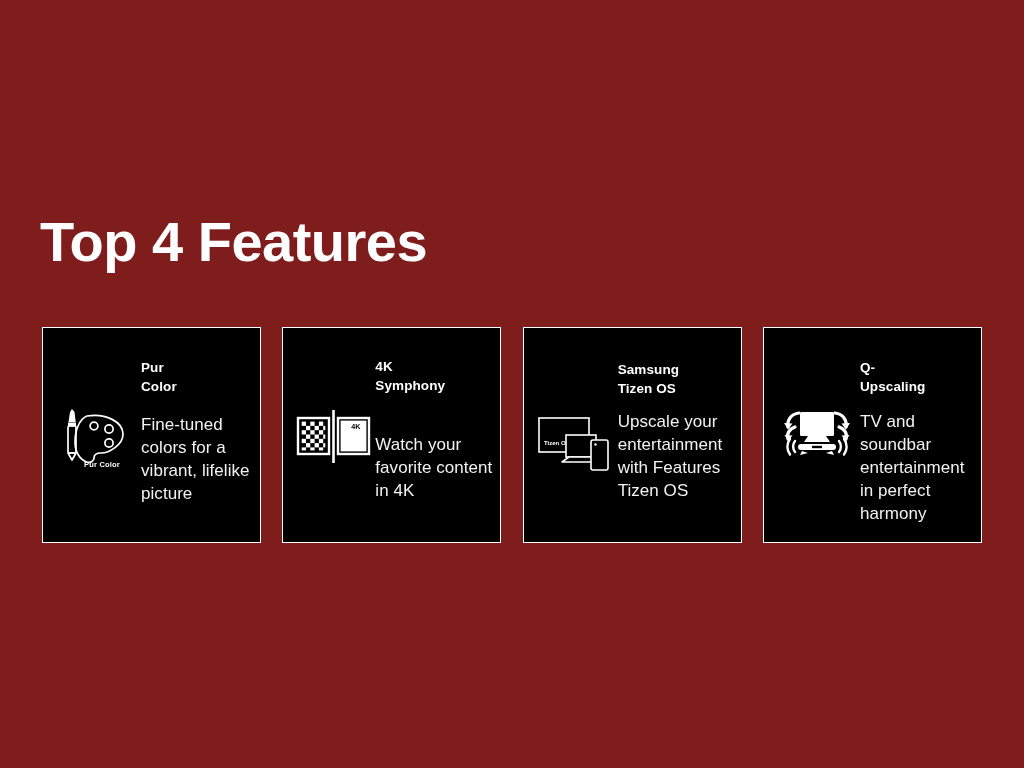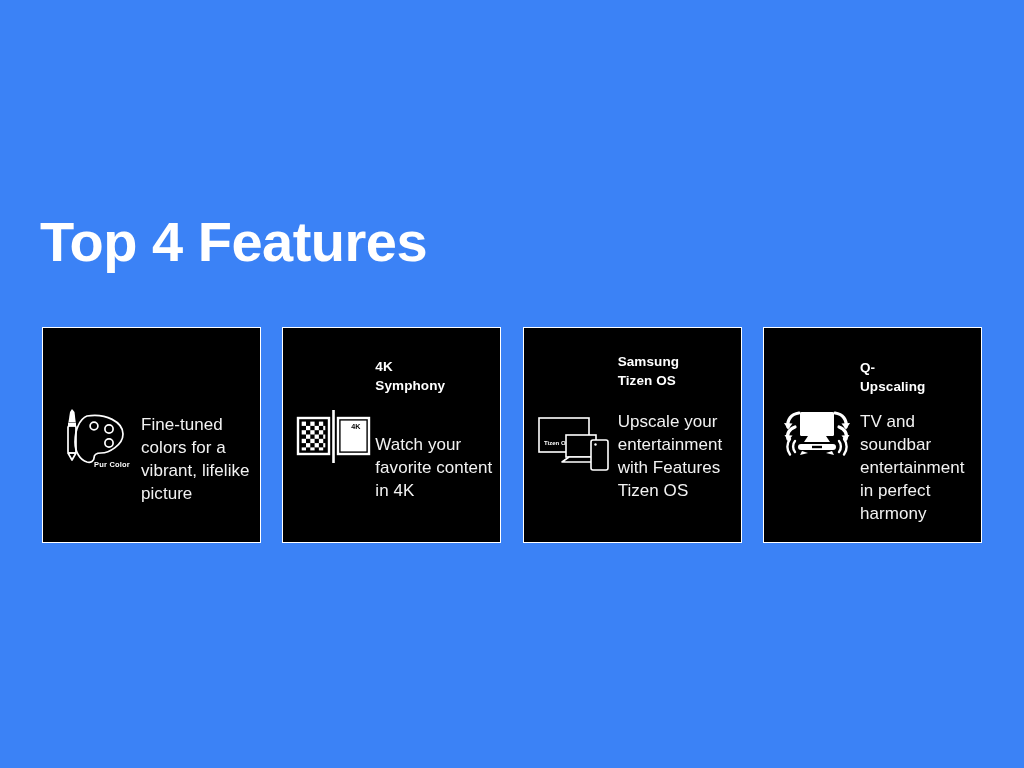--- a/index.html
+++ b/index.html
@@ -11,21 +11,21 @@
     width: 1024px;
     height: 768px;
     overflow: hidden;
     font-family: "Liberation Sans", sans-serif;
     -webkit-font-smoothing: antialiased;
   }
   .slide {
     position: relative;
     width: 1024px;
     height: 768px;
-    background: #3b82f6;
+    background: #7f1d1d;
   }
 
   
   .page-title {
     position: absolute;
     left: 40px;
     top: 212px;
     font-size: 56px;
     font-weight: 700;
     letter-spacing: -0.5px;
@@ -86,21 +86,21 @@
   .card-icon svg { display: block; }
 
   
   .card-1 .card-icon { top: 70px; }
   .card-2 .card-icon { top: 70px; left: 12px; }
   .card-3 .card-icon { top: 74px; left: 12px; }
   .card-4 .card-icon { top: 68px; left: 14px; }
 
   .card-1 .card-title { top: 30px; }
   .card-2 .card-title { left: 92px; top: 29px; width: 120px; }
-  .card-3 .card-title { left: 94px; top: 24px; width: 120px; }
+  .card-3 .card-title { left: 94px; top: 32px; width: 120px; }
   .card-4 .card-title { left: 96px; top: 30px; width: 118px; }
 
   .card-2 .card-body { left: 92px; top: 86px; width: 120px; margin-top: 20px; }
   .card-3 .card-body { left: 94px; top: 83px; width: 124px; }
   .card-4 .card-body { left: 96px; top: 83px; width: 120px; }
 </style>
 </head>
 <body>
 
 <div class="slide">
@@ -122,21 +122,25 @@
           <circle cx="52" cy="45" r="4.1" fill="none" stroke="#ffffff" stroke-width="1.7"></circle>
 
           <rect x="11" y="28" width="8" height="27" rx="1.2" fill="none" stroke="#ffffff" stroke-width="1.7"></rect>
 
           <rect x="11" y="24.5" width="8" height="4" fill="#ffffff"></rect>
 
           <path d="M11.5 24 L13 14 L15 11 L17.5 14 L18.7 24 Z" fill="#ffffff"></path>
 
           <path d="M11 55 L15 62 L19 55 Z" fill="none" stroke="#ffffff" stroke-width="1.7" stroke-linejoin="round"></path>
         </svg>
-        <div style="position:absolute;left:16px;top:62px;width:78px;text-align:center;font-size:7.5px;font-weight:700;color:#ffffff;letter-spacing:0.2px;">Pur Color</div>
+        <div style="position:absolute;left:6px;top:62px;width:78px;text-align:center;font-size:7.5px;font-weight:700;color:#ffffff;letter-spacing:0.2px;">Pur Color</div>
+      </div>
+      <div class="card-title">
+        <div>Pur</div>
+        <div>Color</div>
       </div>
       <div class="card-body">Fine-tuned colors for a vibrant, lifelike picture</div>
     </div>
 
     <div class="card card-2">
       <div class="card-icon">
         <svg viewBox="0 0 78 78" width="78" height="78" xmlns="http://www.w3.org/2000/svg">
 
           <rect x="3" y="20" width="31" height="36" fill="none" stroke="#ffffff" stroke-width="2.4"></rect>
           <g fill="#ffffff">

